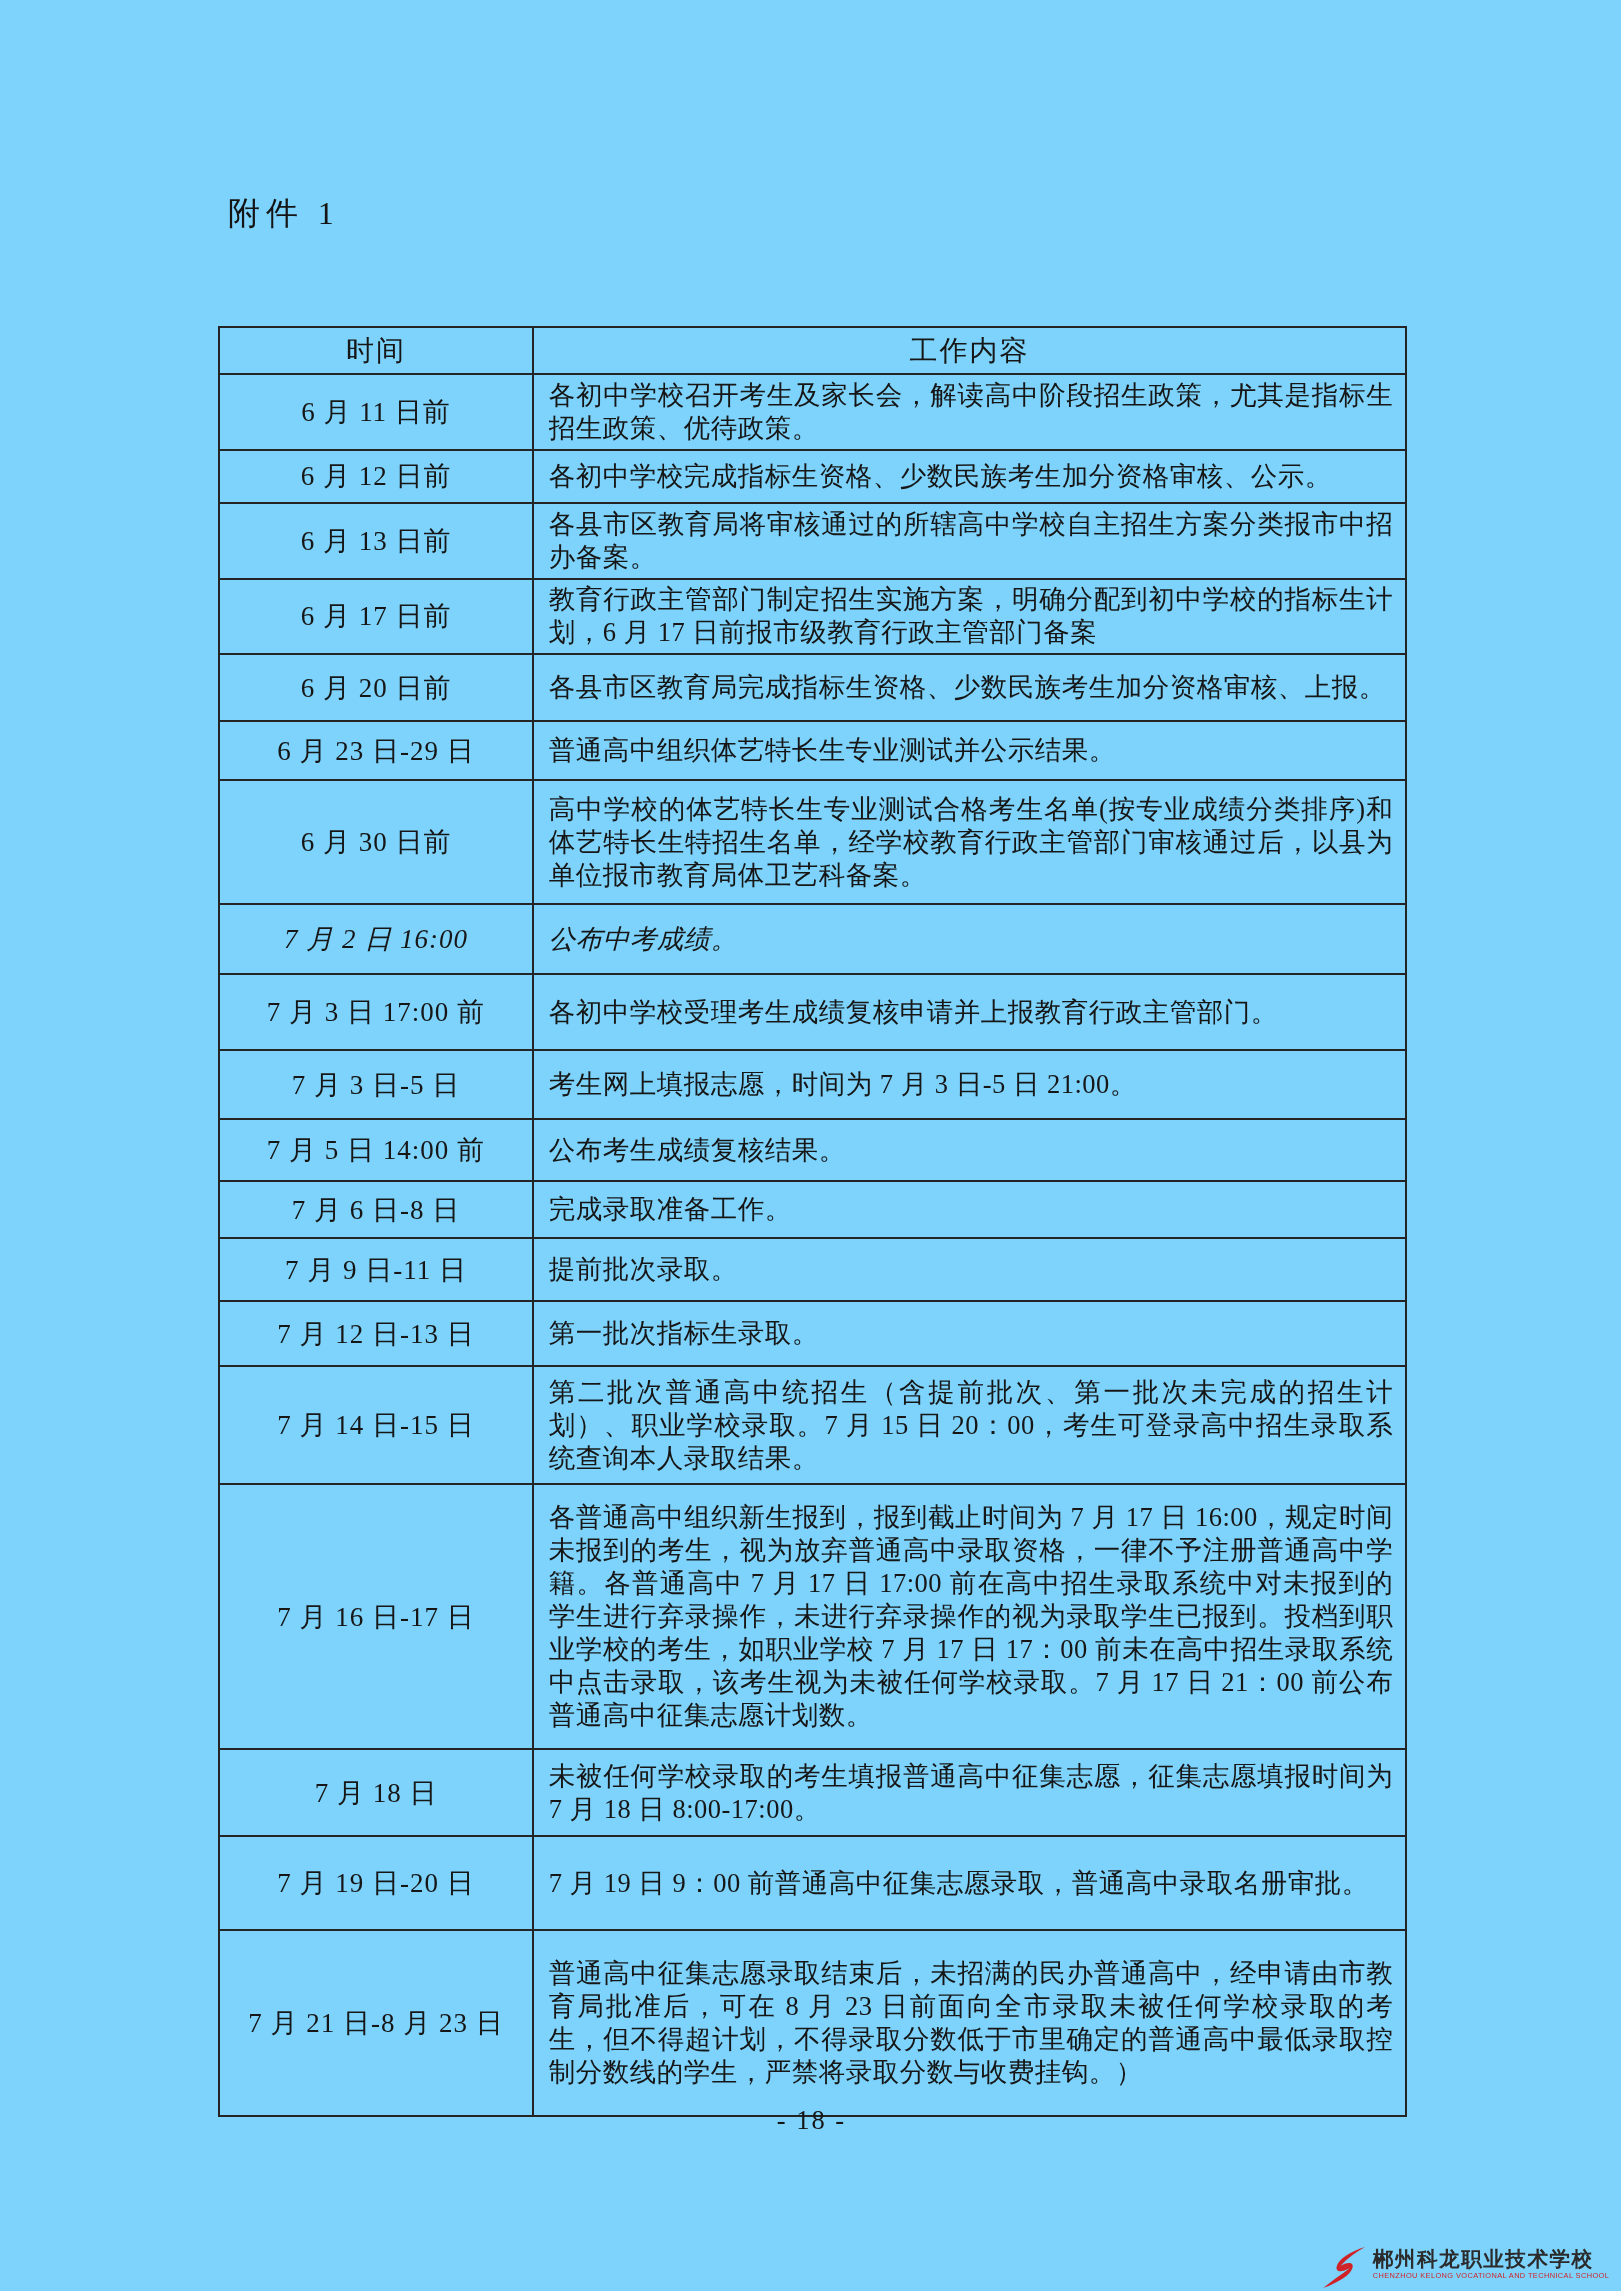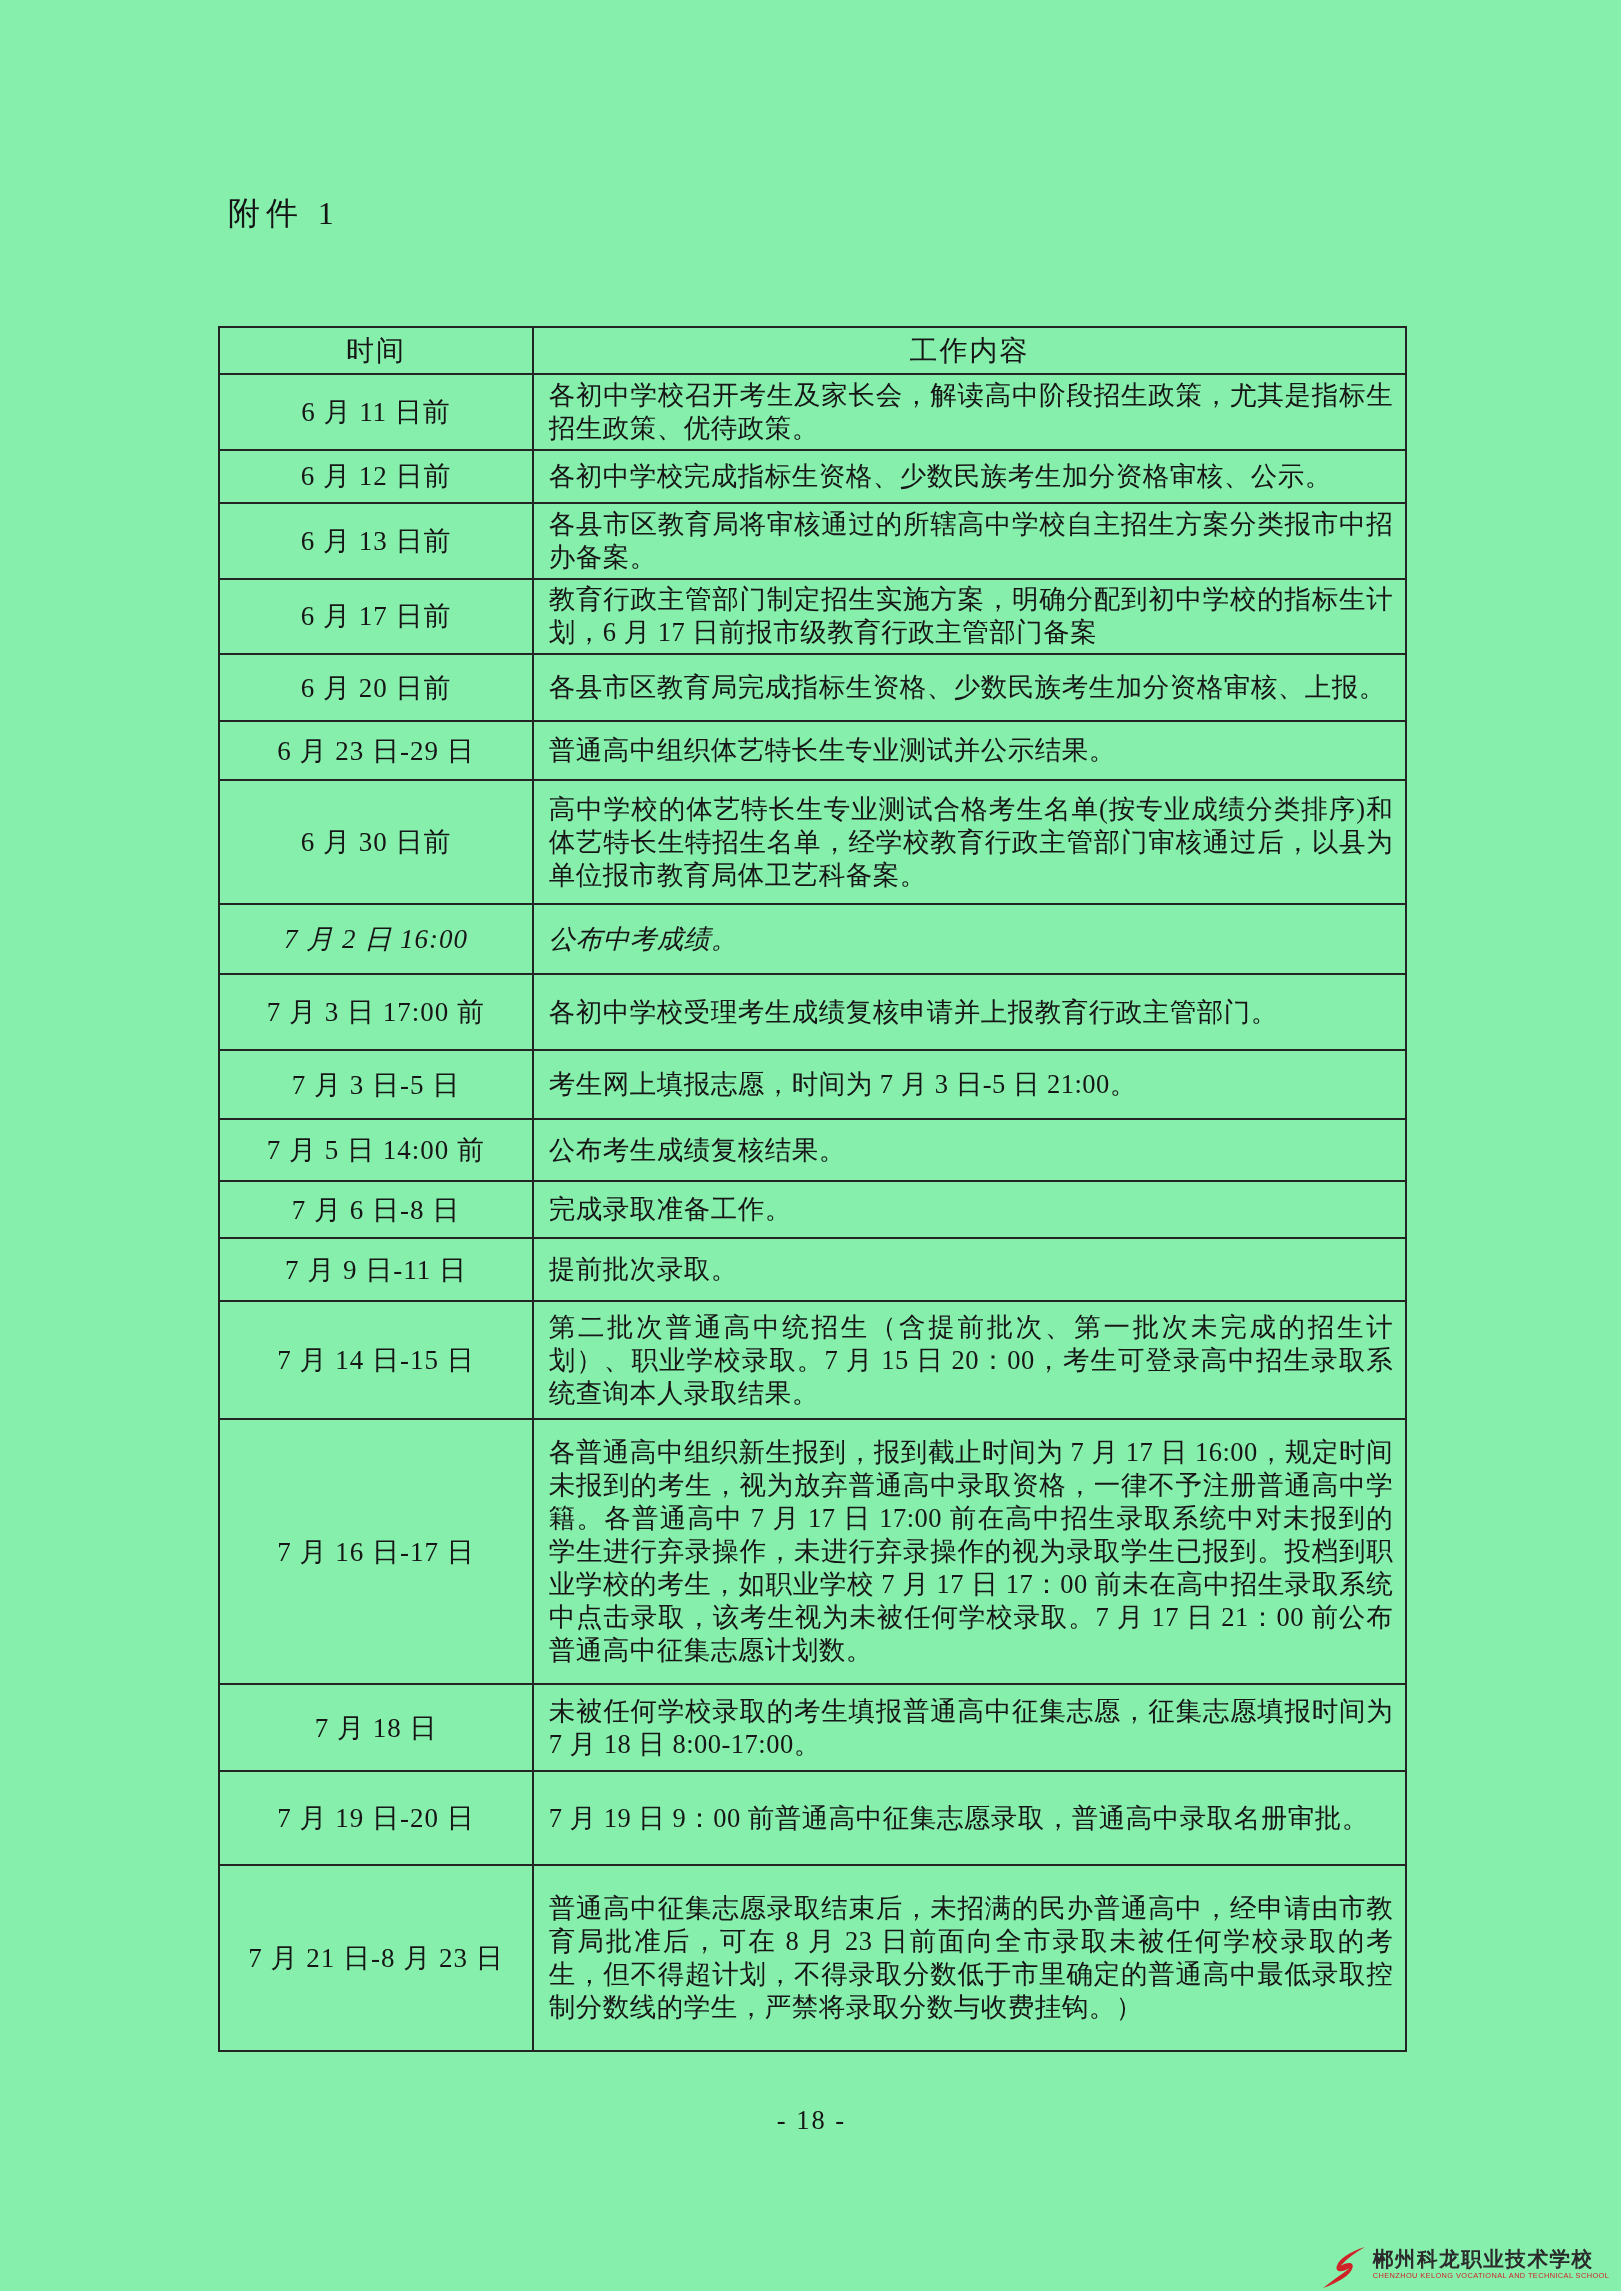--- a/index.html
+++ b/index.html
@@ -1,20 +1,20 @@
 <!DOCTYPE html>
 <html><head>
 <meta charset="utf-8">
 <style>
   html,body{margin:0;padding:0;background:#e9e9e7;}
   .sheet{
     position:relative;
     width:1621px;height:2292px;
     margin:0 auto;
-    background:#86efac;
+    background:#7dd3fc;
     font-family:"Liberation Serif","DejaVu Serif",serif;
     color:#1a1a1a;
     overflow:hidden;
   }
   .attachment{
     position:absolute;
     left:228px;top:192px;
     font-size:32px;
     letter-spacing:5.9px;
     color:#141414;
@@ -167,20 +167,24 @@
           <td class="content-cell">公布考生成绩复核结果。</td>
         </tr>
         <tr style="height: 57px;">
           <td class="time-cell">7 月 6 日-8 日</td>
           <td class="content-cell">完成录取准备工作。</td>
         </tr>
         <tr style="height: 63px;">
           <td class="time-cell">7 月 9 日-11 日</td>
           <td class="content-cell">提前批次录取。</td>
         </tr>
+        <tr style="height: 65px;">
+          <td class="time-cell">7 月 12 日-13 日</td>
+          <td class="content-cell">第一批次指标生录取。</td>
+        </tr>
         <tr style="height: 118px;">
           <td class="time-cell">7 月 14 日-15 日</td>
           <td class="content-cell">第二批次普通高中统招生（含提前批次、第一批次未完成的招生计划）、职业学校录取。7 月 15 日 20：00，考生可登录高中招生录取系统查询本人录取结果。</td>
         </tr>
         <tr style="height: 265px;">
           <td class="time-cell">7 月 16 日-17 日</td>
           <td class="content-cell">各普通高中组织新生报到，报到截止时间为 7 月 17 日 16:00，规定时间未报到的考生，视为放弃普通高中录取资格，一律不予注册普通高中学籍。各普通高中 7 月 17 日 17:00 前在高中招生录取系统中对未报到的学生进行弃录操作，未进行弃录操作的视为录取学生已报到。投档到职业学校的考生，如职业学校 7 月 17 日 17：00 前未在高中招生录取系统中点击录取，该考生视为未被任何学校录取。7 月 17 日 21：00 前公布普通高中征集志愿计划数。</td>
         </tr>
         <tr style="height: 87px;">
           <td class="time-cell">7 月 18 日</td>

